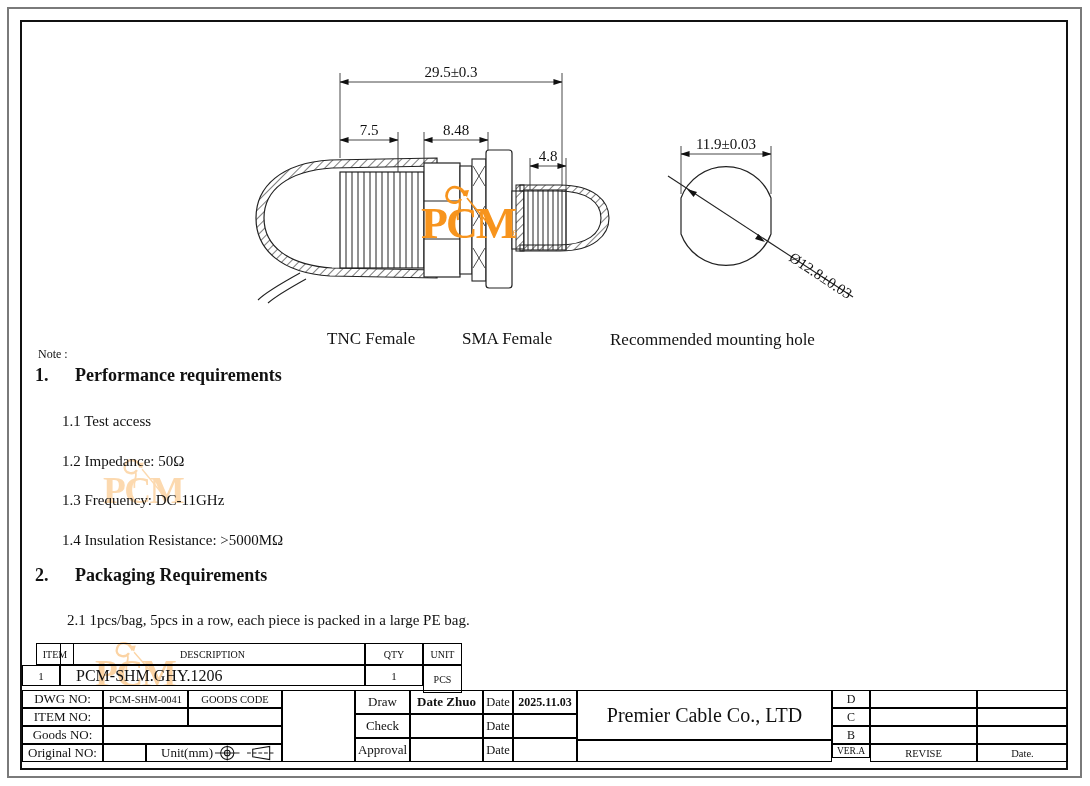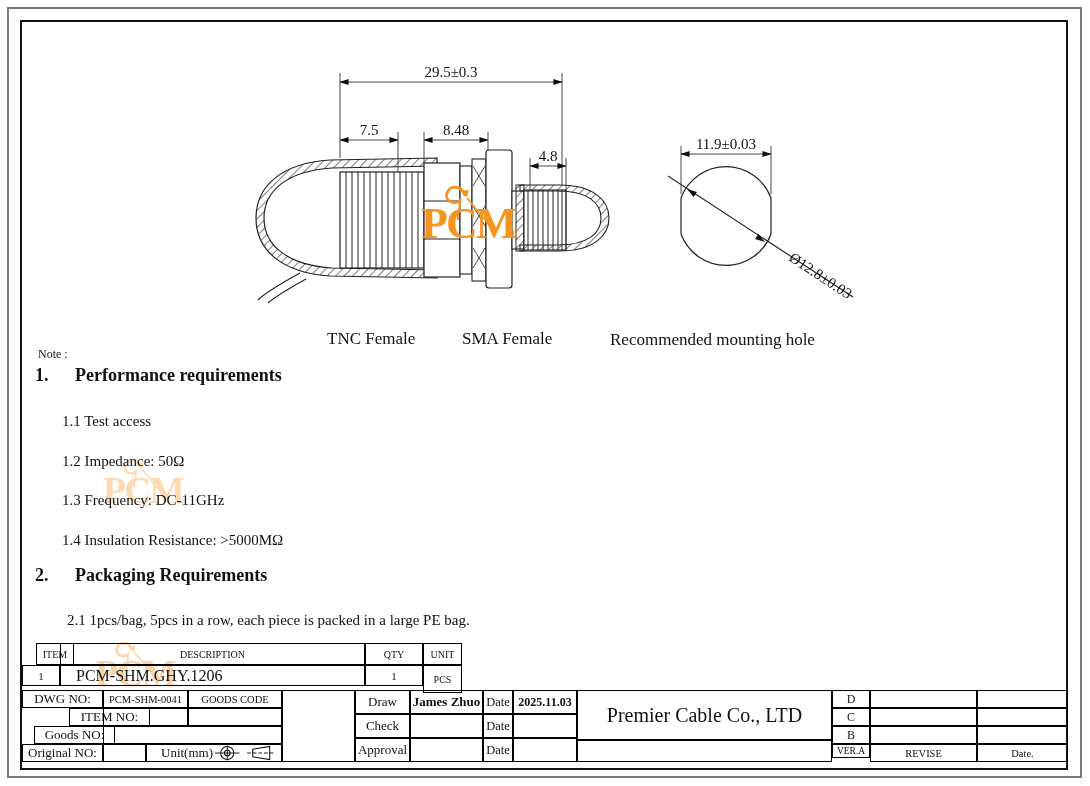--- a/index.html
+++ b/index.html
@@ -135,41 +135,41 @@
   <div class="cell f10" style="left:423px;top:643px;width:39px;height:22px;">UNIT</div>
   <div class="cell f11" style="left:22px;top:665px;width:38px;height:21px;">1</div>
   <div class="cell left f16" style="left:60px;top:665px;width:305px;height:21px;padding-left:15px;">PCM-SHM.GHY.1206</div>
   <div class="cell f11" style="left:365px;top:665px;width:58px;height:21px;">1</div>
   <div class="cell f10" style="left:423px;top:665px;width:39px;height:28px;">PCS</div>
 
   <div class="cell f13" style="left:22px;top:690px;width:81px;height:18px;">DWG NO:</div>
   <div class="cell f105" style="left:103px;top:690px;width:85px;height:18px;">PCM-SHM-0041</div>
   <div class="cell f105" style="left:188px;top:690px;width:94px;height:18px;">GOODS CODE</div>
   <div class="cell" style="left:282px;top:690px;width:73px;height:72px;"></div>
-  <div class="cell f13" style="left:22px;top:708px;width:81px;height:18px;margin-left:47px;">ITEM NO:</div>
+  <div class="cell f13" style="left:22px;top:708px;width:81px;height:18px;">ITEM NO:</div>
   <div class="cell" style="left:103px;top:708px;width:85px;height:18px;"></div>
   <div class="cell" style="left:188px;top:708px;width:94px;height:18px;"></div>
-  <div class="cell f13" style="left:22px;top:726px;width:81px;height:18px;margin-left:12px;">Goods NO:</div>
+  <div class="cell f13" style="left:22px;top:726px;width:81px;height:18px;">Goods NO:</div>
   <div class="cell" style="left:103px;top:726px;width:179px;height:18px;"></div>
   <div class="cell f13" style="left:22px;top:744px;width:81px;height:18px;">Original NO:</div>
   <div class="cell" style="left:103px;top:744px;width:43px;height:18px;"></div>
   <div class="cell left f13" style="left:146px;top:744px;width:136px;height:18px;padding-left:14px;">
     <span>Unit(mm)</span>
     <svg width="70" height="16" viewBox="0 0 70 16" style="margin-left:2px;">
       <line x1="0" y1="8" x2="26" y2="8" stroke="#111" stroke-width="1"></line>
       <circle cx="13" cy="8" r="7" fill="none" stroke="#111" stroke-width="1.1"></circle>
       <circle cx="13" cy="8" r="3" fill="none" stroke="#111" stroke-width="1.1"></circle>
       <line x1="13" y1="0" x2="13" y2="16" stroke="#111" stroke-width="1"></line>
       <path d="M40,4 L58,1 L58,15 L40,12 Z" fill="none" stroke="#111" stroke-width="1.1"></path>
       <line x1="34" y1="8" x2="64" y2="8" stroke="#111" stroke-width="1" stroke-dasharray="4 2"></line>
     </svg>
   </div>
 
   <div class="cell f13" style="left:355px;top:690px;width:55px;height:24px;">Draw</div>
-  <div class="cell f13 bold" style="left:410px;top:690px;width:73px;height:24px;">James Zhuo</div>
+  <div class="cell f13 bold" style="left:410px;top:690px;width:73px;height:24px;">Date Zhuo</div>
   <div class="cell f125" style="left:483px;top:690px;width:30px;height:24px;">Date</div>
   <div class="cell f12 bold" style="left:513px;top:690px;width:64px;height:24px;">2025.11.03</div>
   <div class="cell f13" style="left:355px;top:714px;width:55px;height:24px;">Check</div>
   <div class="cell" style="left:410px;top:714px;width:73px;height:24px;"></div>
   <div class="cell f125" style="left:483px;top:714px;width:30px;height:24px;">Date</div>
   <div class="cell" style="left:513px;top:714px;width:64px;height:24px;"></div>
   <div class="cell f13" style="left:355px;top:738px;width:55px;height:24px;">Approval</div>
   <div class="cell" style="left:410px;top:738px;width:73px;height:24px;"></div>
   <div class="cell f125" style="left:483px;top:738px;width:30px;height:24px;">Date</div>
   <div class="cell" style="left:513px;top:738px;width:64px;height:24px;"></div>

